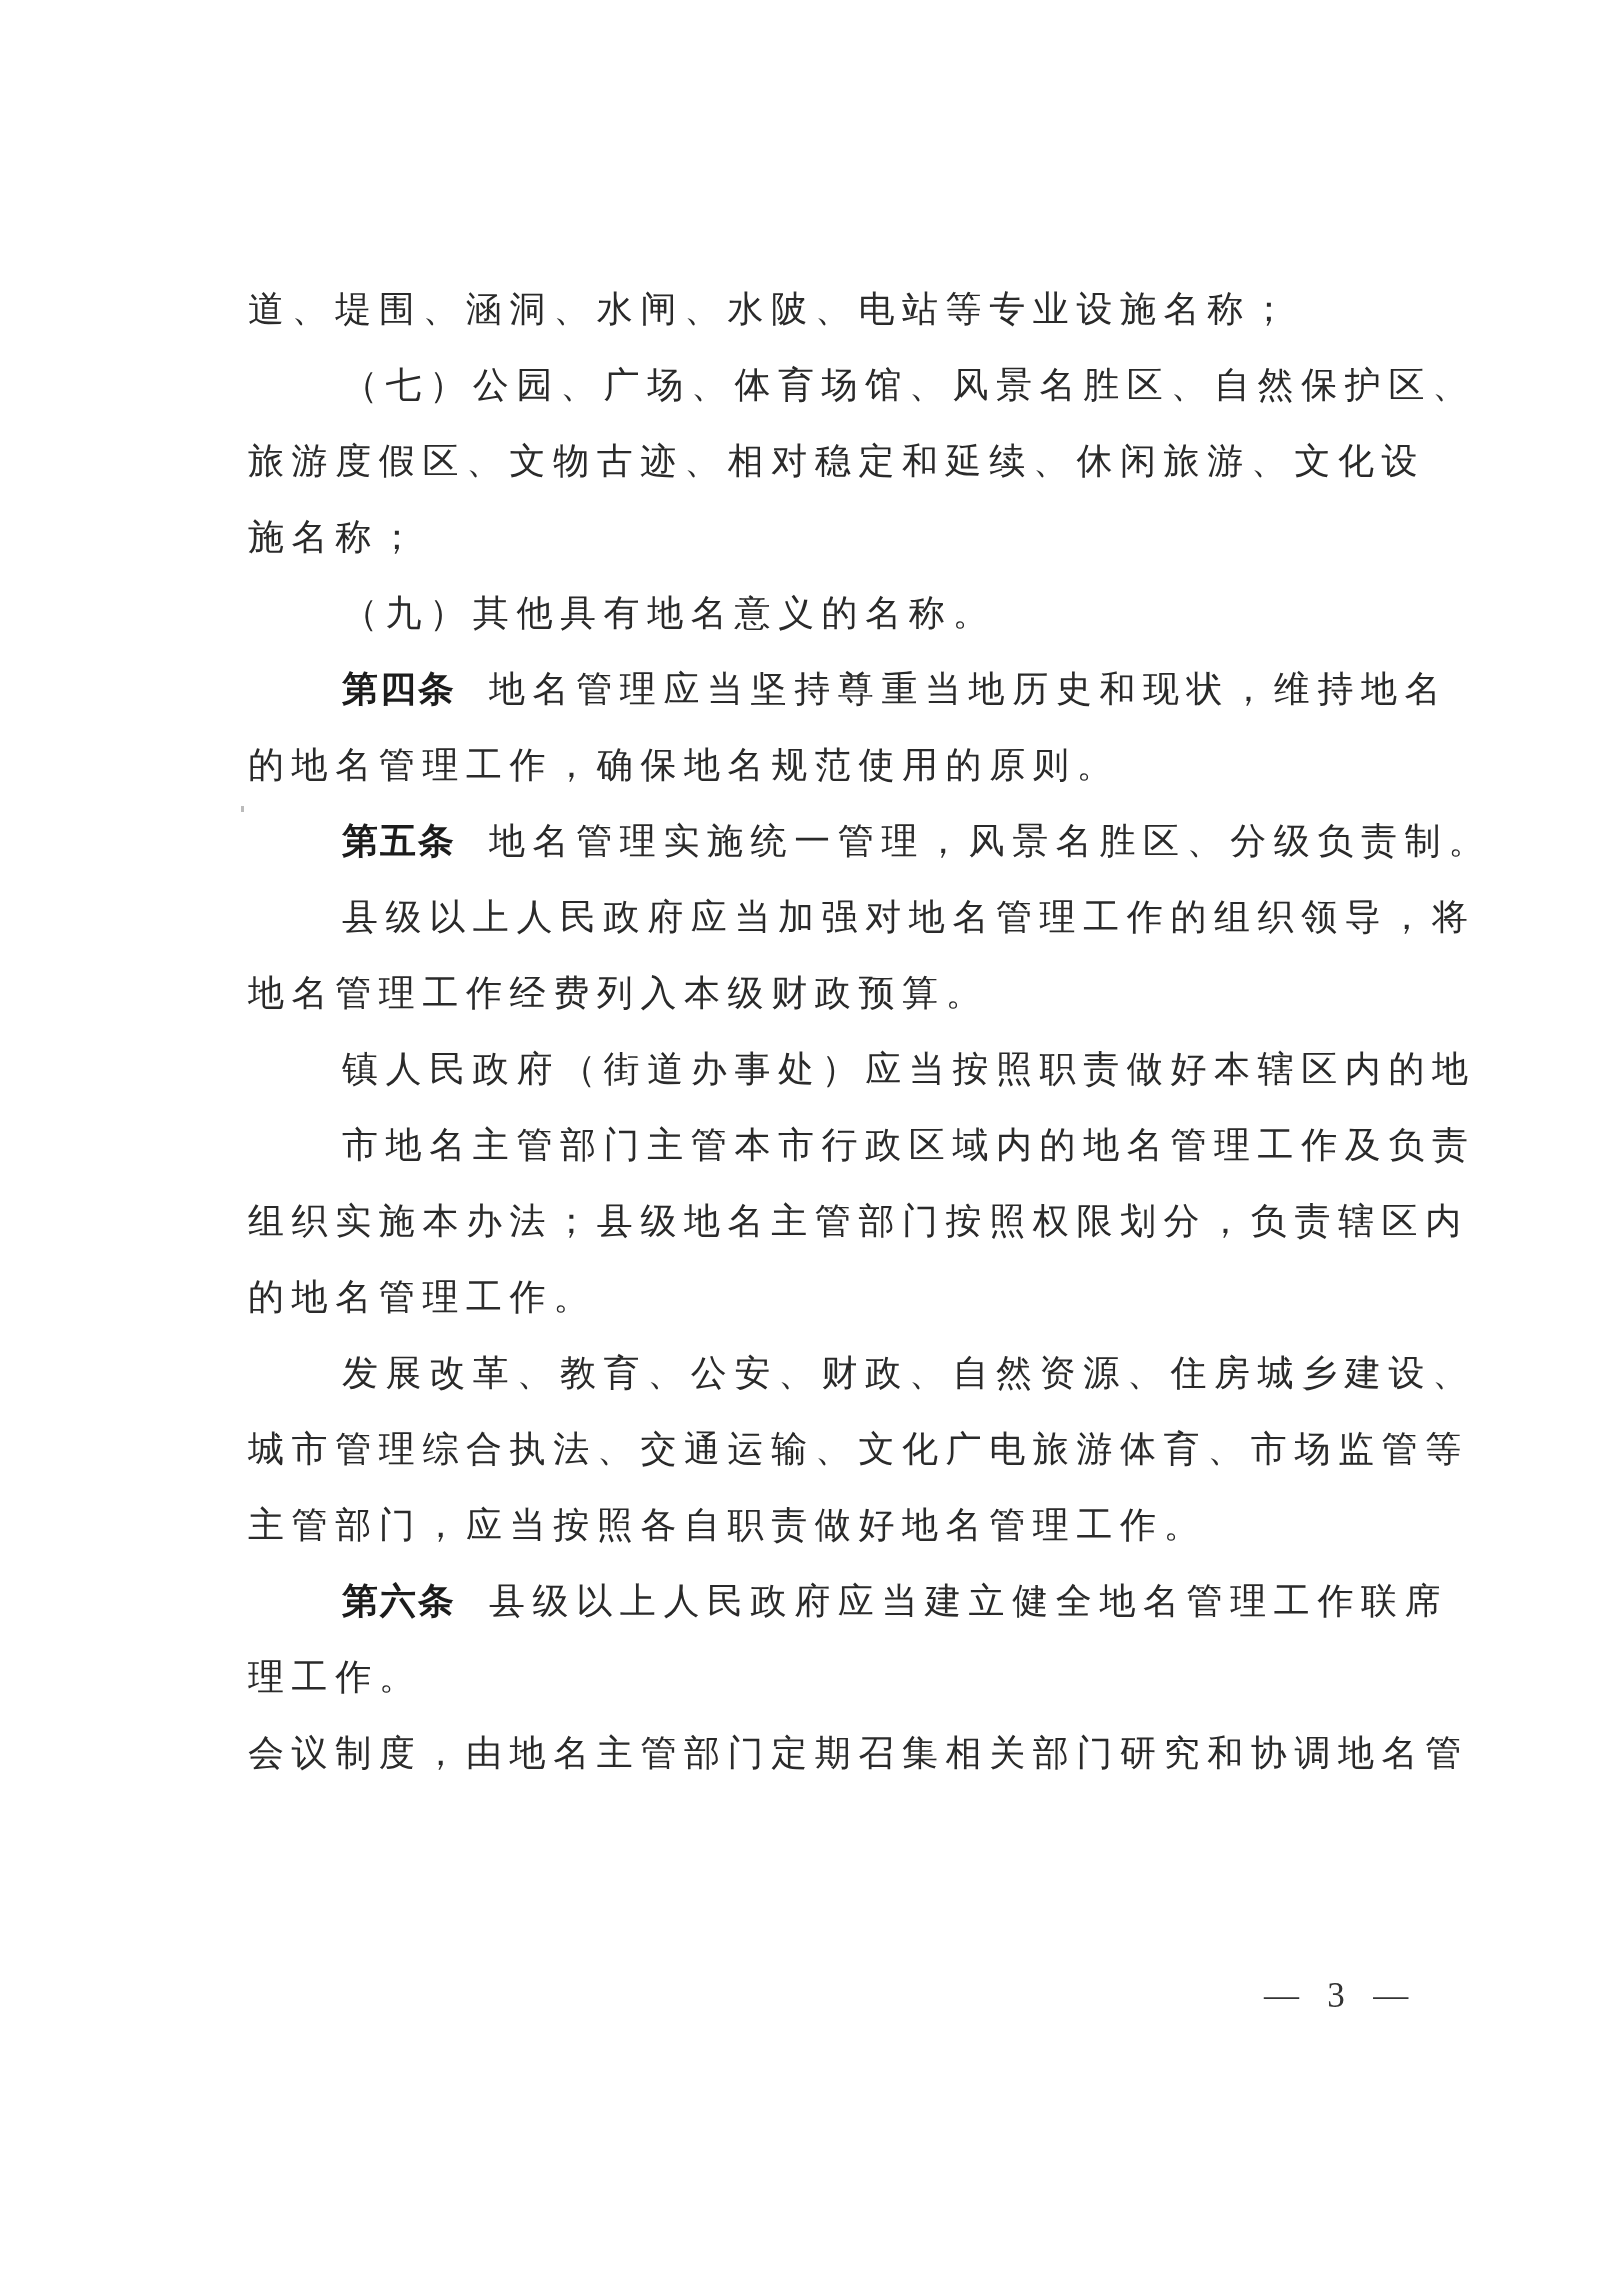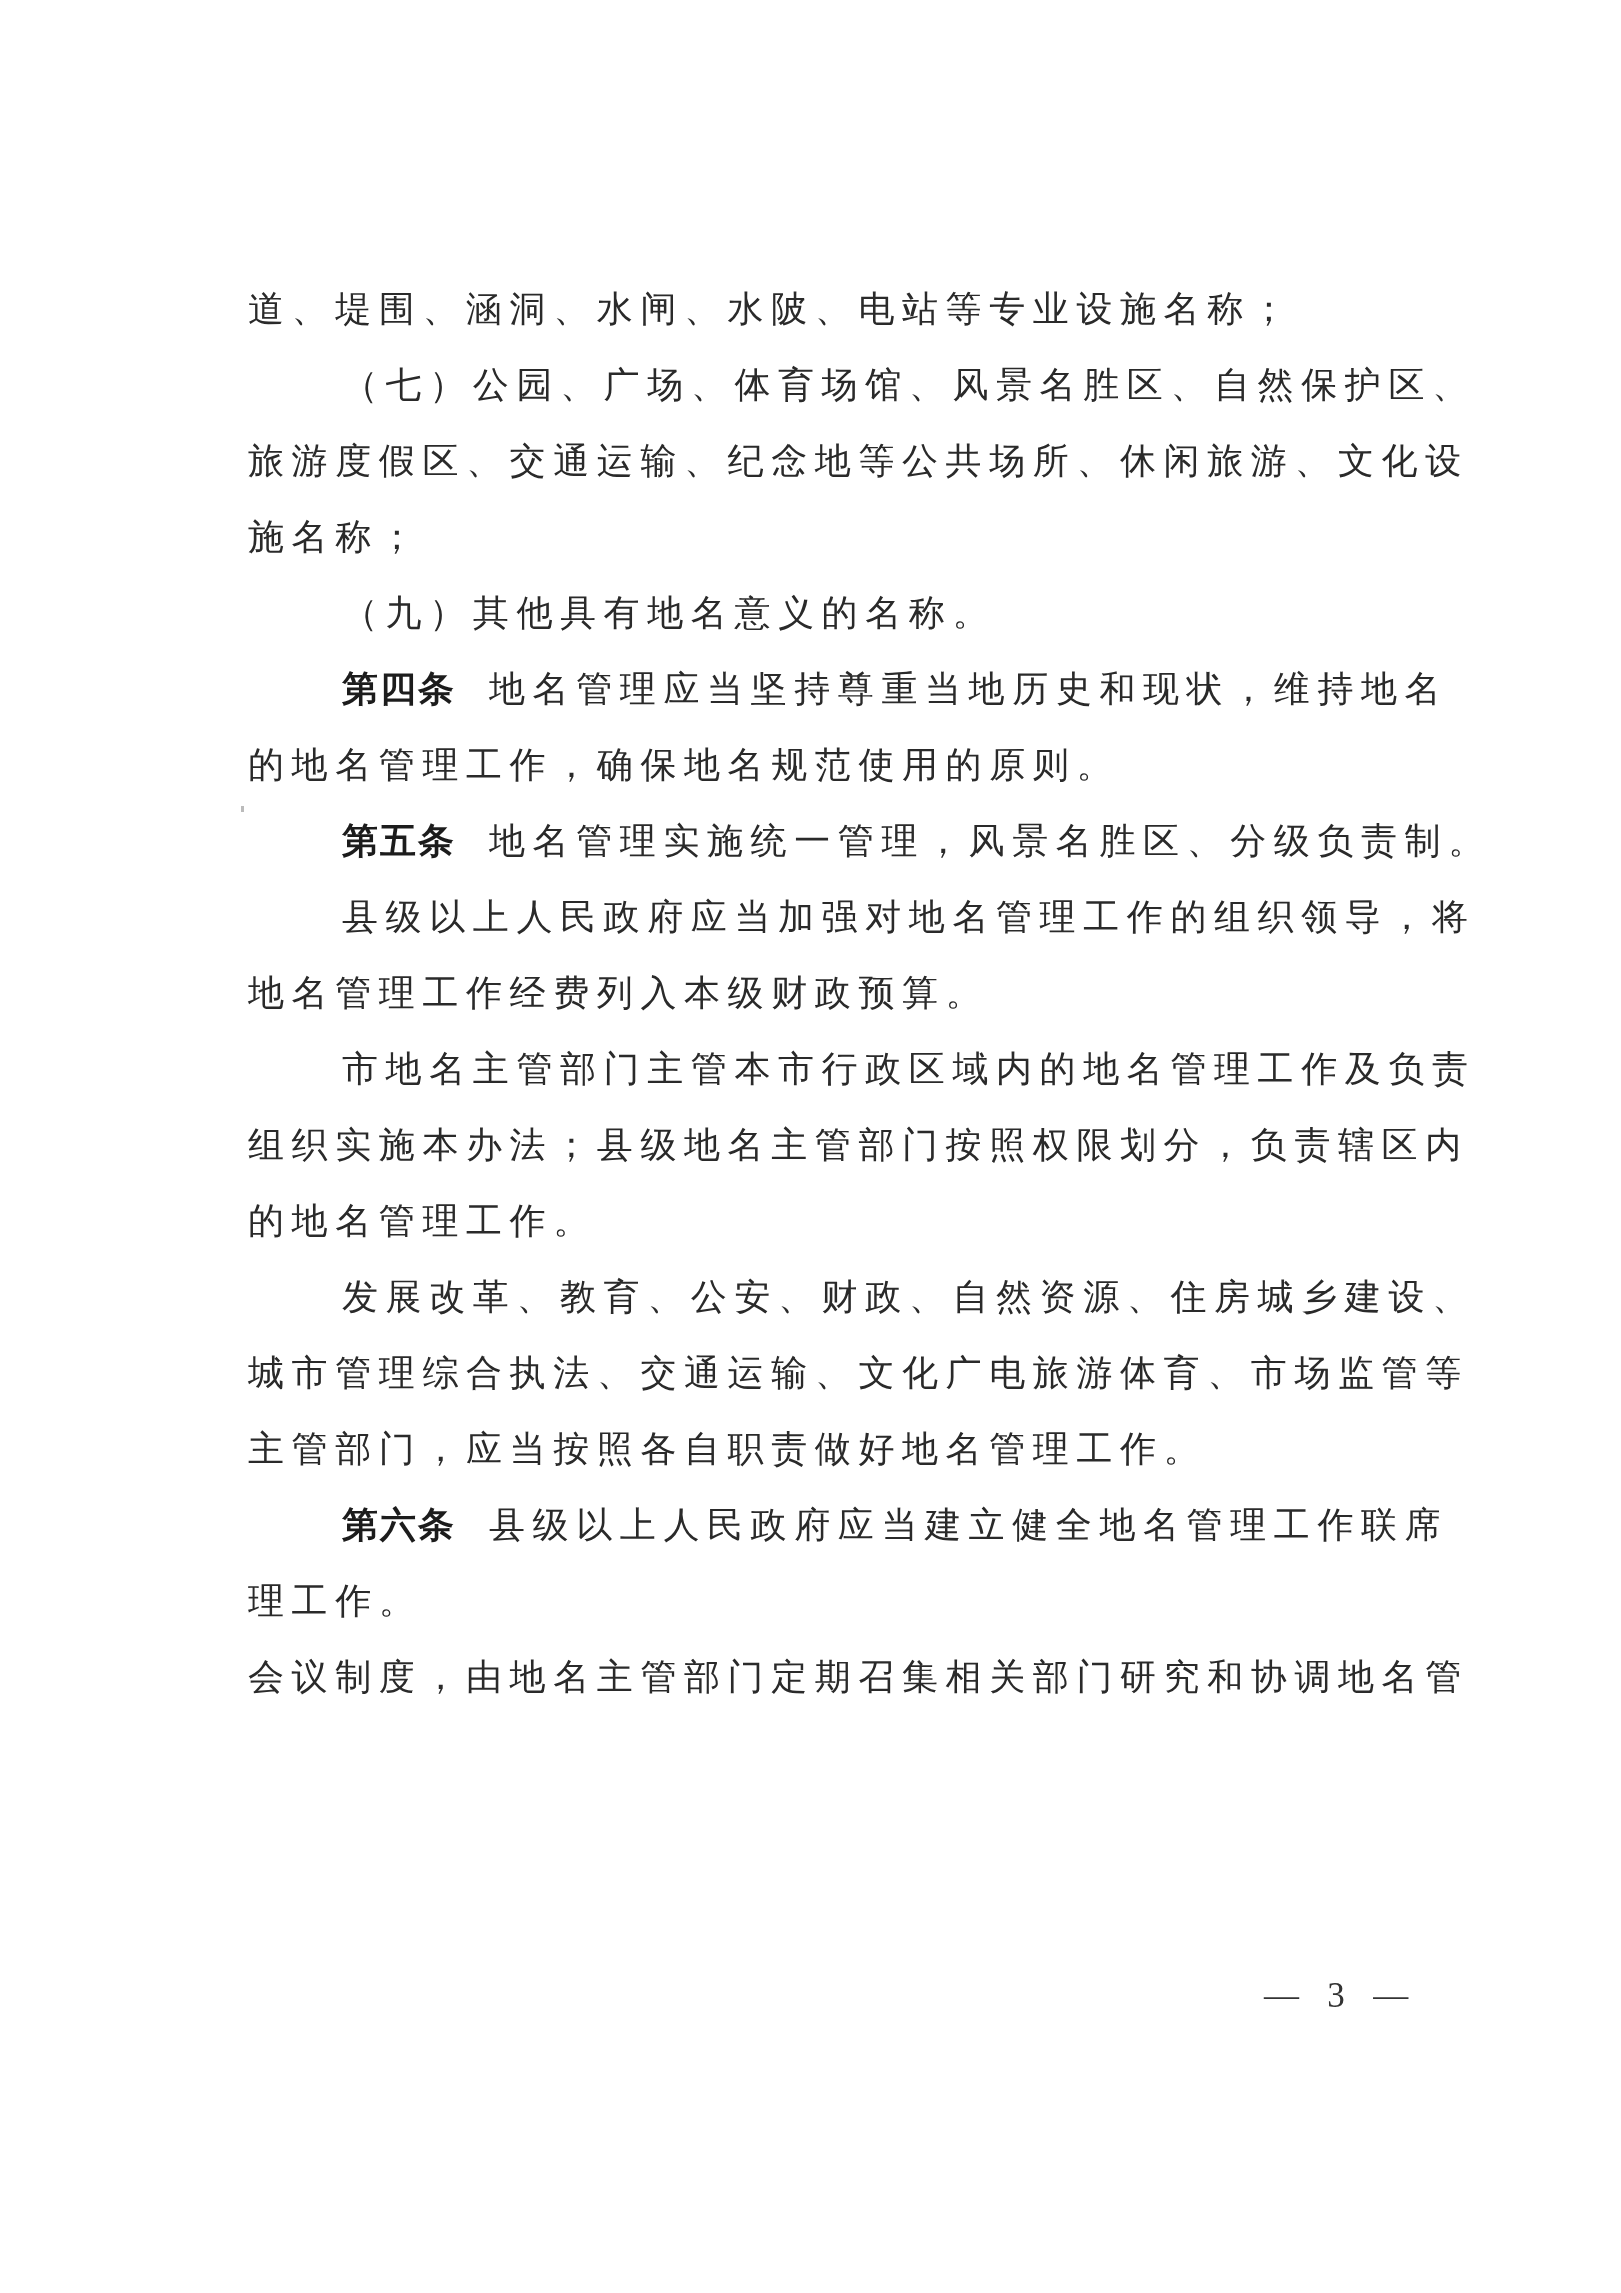--- a/index.html
+++ b/index.html
@@ -57,34 +57,35 @@
       left: 241px;
       top: 806px;
     }
   </style>
 </head>
 <body>
 
 <div class="page">
   <div class="line">道、堤围、涵洞、水闸、水陂、电站等专业设施名称；</div>
   <div class="line indent">（七）公园、广场、体育场馆、风景名胜区、自然保护区、</div>
-  <div class="line">旅游度假区、交通运输、纪念地等公共场所、休闲旅游、文化设</div>
+  <div class="line">旅游度假区、文物古迹、相对稳定和延续、休闲旅游、文化设</div>
   <div class="line">施名称；</div>
   <div class="line indent">（九）其他具有地名意义的名称。</div>
 
   <div class="line indent">
     <span class="article-head">第四条</span><span>地名管理应当坚持尊重当地历史和现状，维持地名</span>
   </div>
   <div class="line">的地名管理工作，确保地名规范使用的原则。</div>
 
   <div class="line indent">
     <span class="article-head">第五条</span><span>地名管理实施统一管理，风景名胜区、分级负责制。</span>
   </div>
   <div class="line indent">县级以上人民政府应当加强对地名管理工作的组织领导，将</div>
   <div class="line">地名管理工作经费列入本级财政预算。</div>
+  <div class="line indent">镇人民政府（街道办事处）应当按照职责做好本辖区内的地</div>
   <div class="line indent">市地名主管部门主管本市行政区域内的地名管理工作及负责</div>
   <div class="line">组织实施本办法；县级地名主管部门按照权限划分，负责辖区内</div>
   <div class="line">的地名管理工作。</div>
   <div class="line indent">发展改革、教育、公安、财政、自然资源、住房城乡建设、</div>
   <div class="line">城市管理综合执法、交通运输、文化广电旅游体育、市场监管等</div>
   <div class="line">主管部门，应当按照各自职责做好地名管理工作。</div>
 
   <div class="line indent">
     <span class="article-head">第六条</span><span>县级以上人民政府应当建立健全地名管理工作联席</span>
   </div>

